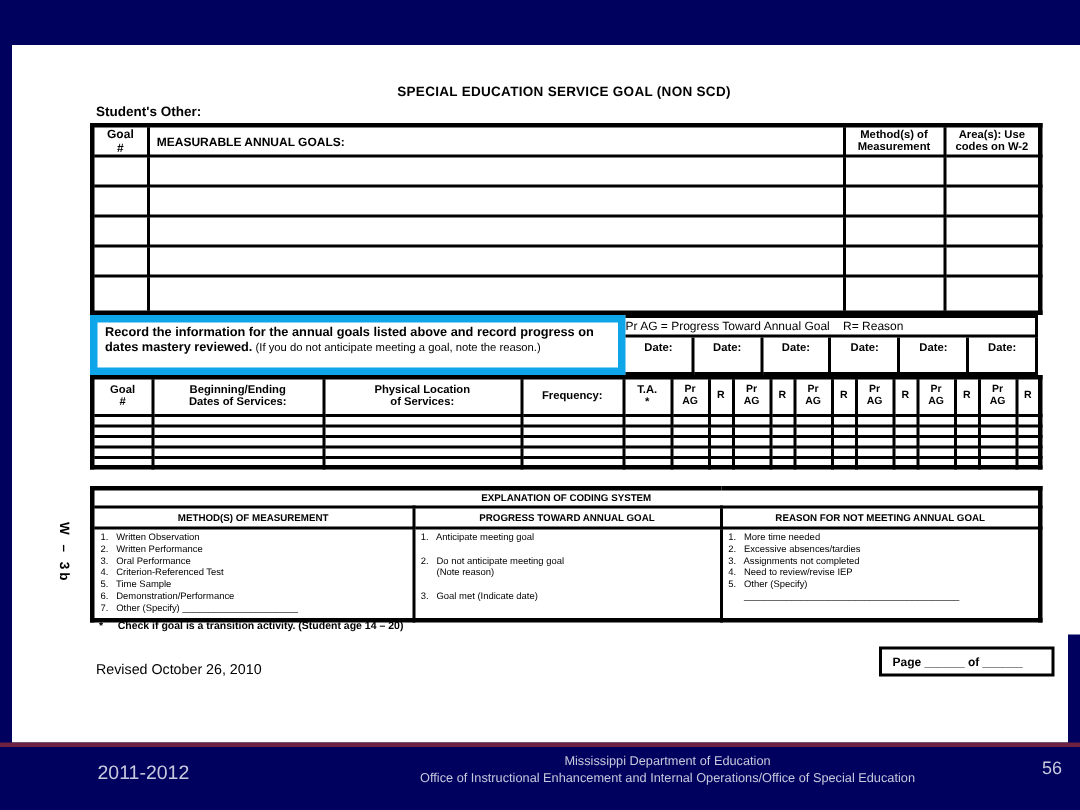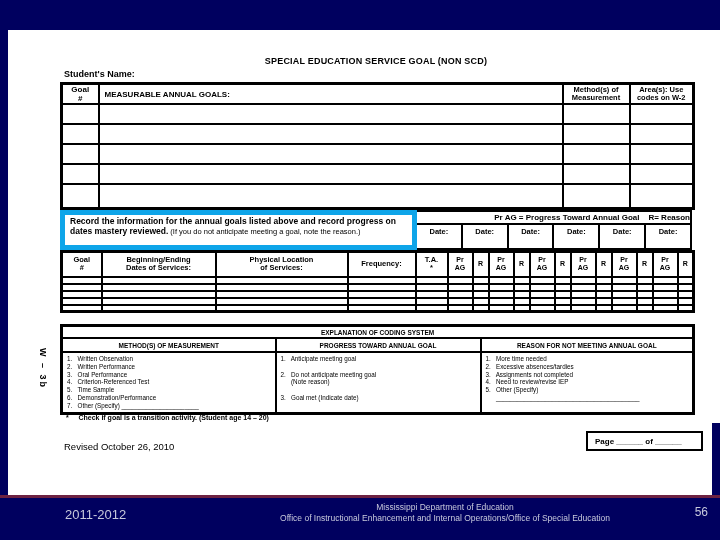--- a/index.html
+++ b/index.html
@@ -27,21 +27,21 @@
   .goals-table tr.hdr{height:19px;}
   .goals-table th.c-mag{text-align:left;padding-left:5px;}
   .goals-table th.c-method,.goals-table th.c-area{font-size:7.5px;line-height:8.5px;}
 
   .record-section{position:absolute;left:36px;top:180px;width:632px;height:40px;display:flex;}
   .record-left{width:357px;box-sizing:border-box;border:5px solid #0ea5e9;padding:2px 5px;
                font-size:7.5px;line-height:9.5px;}
   .record-left .b{font-size:8.5px;font-weight:bold;}
   .record-right{width:275px;display:flex;flex-direction:column;}
   .legend{box-sizing:border-box;border:2px solid #000;border-left-width:0;height:15px;
-          font-size:8px;font-weight:bold;text-align:right;line-height:12px;white-space:pre;}
+          font-size:8px;font-weight:normal;text-align:left;line-height:12px;white-space:pre;}
   .dates{flex:1;display:flex;}
   .date-cell{flex:1;box-sizing:border-box;border:2px solid #000;border-left-width:0;border-top-width:0;
              font-size:7.5px;font-weight:bold;text-align:center;padding-top:2px;}
 
   .progress-table{position:absolute;left:36px;top:220px;width:632px;border:3px solid #000;}
   .progress-table tr.hdr{height:25px;}
   .progress-table th{font-size:7.5px;line-height:8.5px;font-weight:bold;vertical-align:middle;text-align:center;}
   .progress-table th.prag,.progress-table th.r{font-size:7px;line-height:8px;}
   .progress-table tr.erow{height:7px;}
 
@@ -64,21 +64,21 @@
 </head>
 <body>
 
 <div class="slide">
   <div class="band top"></div>
   <div class="band left"></div>
   <div class="band right"></div>
 
   <div class="content">
     <div class="form-title">SPECIAL EDUCATION SERVICE GOAL (NON SCD)</div>
-    <div class="student-name">Student's Name:</div>
+    <div class="student-name">Student's Other:</div>
     <div class="form-code">W – 3b</div>
 
     <table class="goals-table">
       <colgroup>
           <col style="width:37px">
           <col style="width:464px">
           <col style="width:67px">
           <col style="width:64px">
         </colgroup>
       <tbody>

